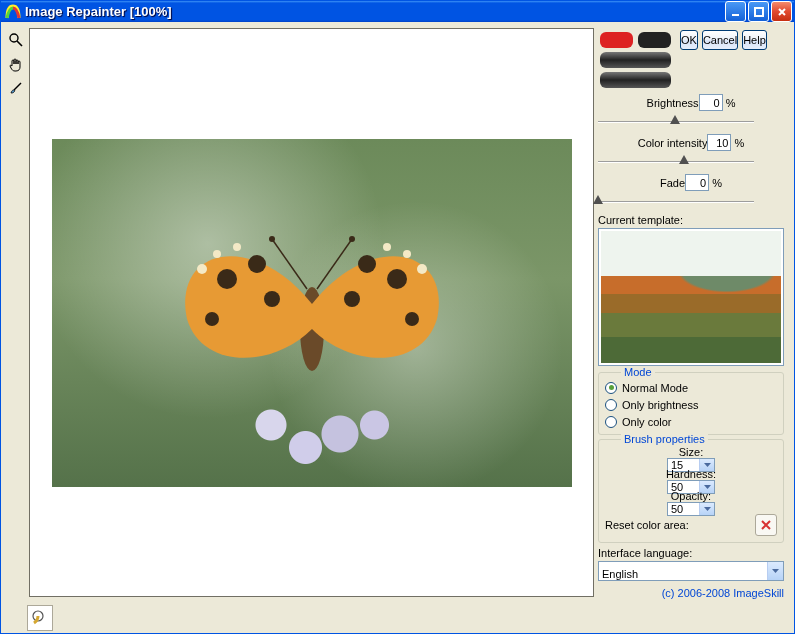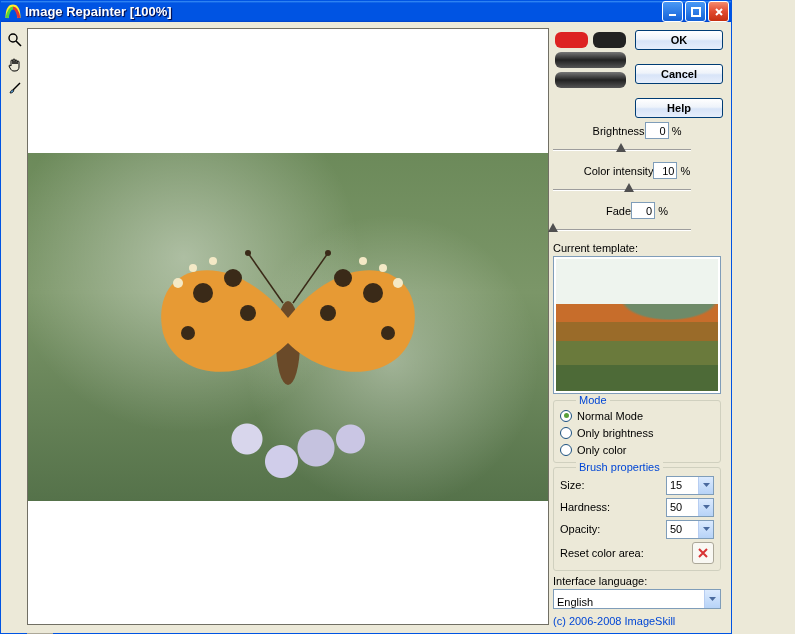--- a/index.html
+++ b/index.html
@@ -2,21 +2,21 @@
 <html><head>
 <meta charset="utf-8">
 <style>
   * { box-sizing: border-box; }
   body {
     margin: 0;
     font: 11px Tahoma, sans-serif;
     background: #ece9d8;
     overflow: hidden;
   }
-  .window { width: 732px; height: 634px; border: 1px solid #0054e3; background: #ece9d8; display: flex; flex-direction: column; }
+  .window { width: 795px; height: 634px; border: 1px solid #0054e3; background: #ece9d8; display: flex; flex-direction: column; }
   
   .titlebar {
     height: 28px;
     background: linear-gradient(to bottom,#3b90f7 0%,#0054e3 10%,#0054e3 90%,#0041c7 100%);
     display: flex; align-items: center; color: #fff; font-weight: bold; font-size: 13px;
     padding: 0 2px 0 4px;
   }
   .titlebar .app-icon { width: 16px; height: 16px; margin-right: 4px; }
   .titlebar .title { flex: 1; text-shadow: 1px 1px 1px #003; }
   .win-btns { display: flex; gap: 2px; }
@@ -56,21 +56,21 @@
                 radial-gradient(circle at 60% 50%,#c5c2df 0 18px,transparent 19px),
                 radial-gradient(circle at 45% 65%,#d0cdea 0 16px,transparent 17px),
                 radial-gradient(circle at 75% 40%,#cac6e4 0 14px,transparent 15px);
   }
   
   .rpanel { width: 192px; display: flex; flex-direction: column; font-size: 11px; }
   .top-row { display: flex; gap: 6px; padding: 4px 4px 2px 0; }
   .logo {
     width: 76px; height: 60px;
   }
-  .btncol { flex:1; display:flex; flex-direction:column; gap:14px;font-weight:bold; }
+  .btncol { flex:1; display:flex; flex-direction:row; gap:4px; }
   .xp-btn {
     height: 20px; border: 1px solid #003c74; border-radius: 3px;
     background: linear-gradient(to bottom,#fff,#eef3fa 45%,#d8e4f8 55%,#e6eefb);
     color:#000; display:flex;align-items:center;justify-content:center; font-size:11px;
   }
   .sliders { padding: 2px 6px 0 0; }
   .srow { margin-bottom: 4px; }
   .srow .lbl-line { display:flex; justify-content:center; align-items:center; }
   .srow .lbl { }
   .srow .val {
@@ -104,40 +104,40 @@
   }
   .group .legend {
     position:absolute; top:-7px; left:22px; background:#ece9d8; padding:0 3px; color:#0046d5;
   }
   .radio-row { display:flex; align-items:center; height:17px; }
   .radio {
     width:12px;height:12px;border:1px solid #1c5180;border-radius:50%;background:#fff;margin-right:5px;
     display:flex;align-items:center;justify-content:center;
   }
   .radio.sel::after{content:"";width:5px;height:5px;border-radius:50%;background:#59a03b;}
-  .bprop-row { display:flex; align-items:center; height:22px; justify-content:space-between; }
+  .bprop-row { display:flex; align-items:center; height:22px; justify-content:space-between;flex-direction:column; }
   .combo {
     width:48px;height:19px;border:1px solid #7f9db9;background:#fff;display:flex;align-items:center;justify-content:center;
   }
   .combo .cval{flex:1;padding:0 3px;}
   .combo .carrow{
     width:15px;height:100%;background:linear-gradient(to bottom,#dbeafe,#b7d3f7);
     border-left:1px solid #b7cdf1;display:flex;align-items:center;justify-content:center;
   }
   .combo .carrow svg{display:block;}
   .reset-row{display:flex;align-items:center;justify-content:space-between;height:26px;}
   .reset-btn{
     width:22px;height:22px;border:1px solid #aca899;border-radius:3px;background:#f9f8f3;
     display:flex;align-items:center;justify-content:center;color:#d83333;font-weight:bold;
   }
   .langbox{padding:2px 6px 4px 0;}
   .lang-combo{width:100%;height:20px;border:1px solid #7f9db9;background:#fff;display:flex;align-items:flex-end;margin-top:2px;}
   .lang-combo .cval{flex:1;padding:0 3px;}
   .lang-combo .carrow{width:16px;height:100%;background:linear-gradient(to bottom,#dbeafe,#b7d3f7);border-left:1px solid #b7cdf1;display:flex;align-items:center;justify-content:center;}
-  .copyright{text-align:left;color:#0046d5;padding:2px 6px 0 0;}
+  .copyright{text-align:right;color:#0046d5;padding:2px 6px 0 0;}
   
   .bottombar{display:flex;align-items:center;gap:4px;padding:2px 4px 4px 4px;}
   .thumbtool{
     width:26px;height:26px;border:1px solid #aca899;background:#fff;
     display:flex;align-items:center;justify-content:center;margin-left:22px;
   }
 </style>
 </head>
 <body>
 

